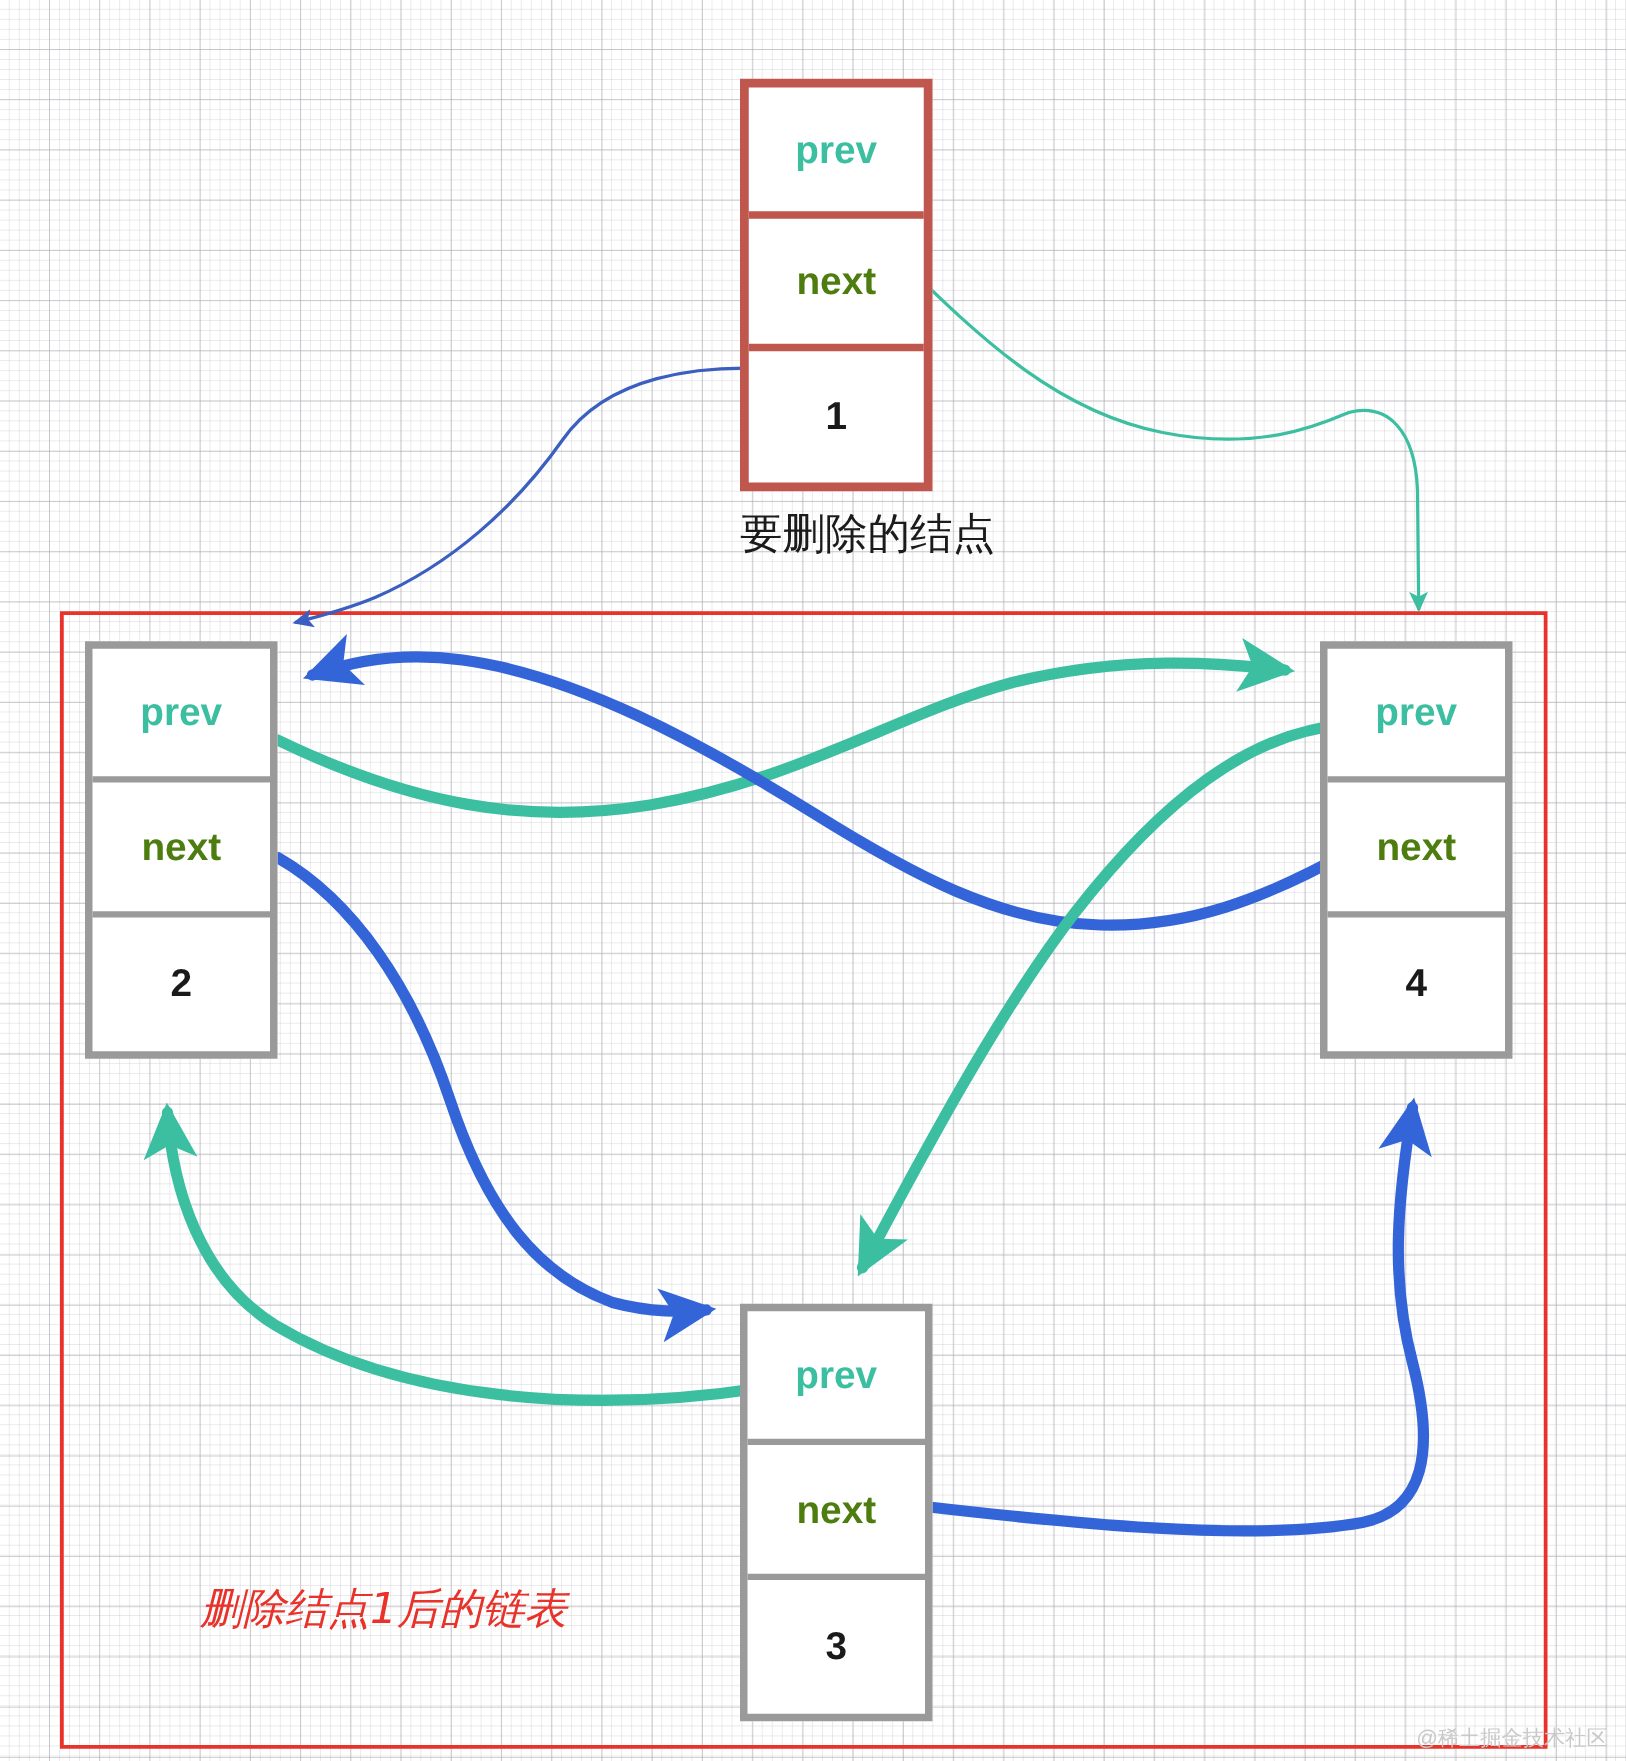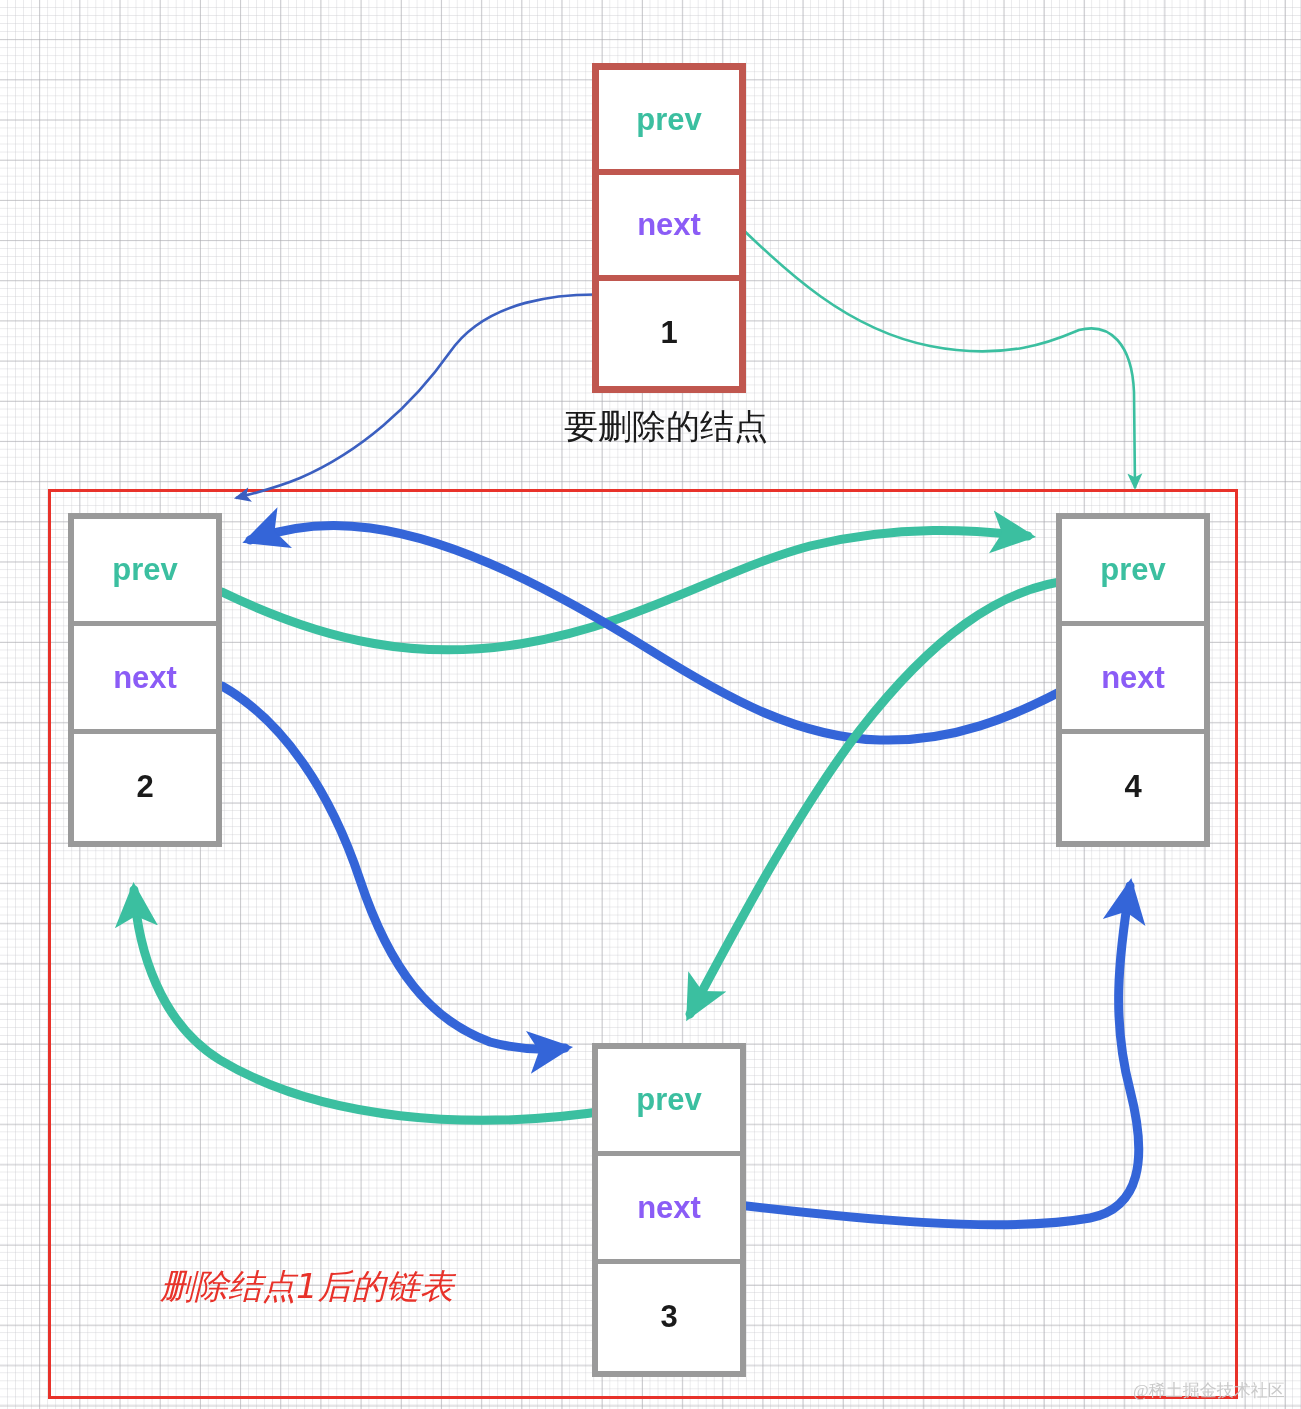--- a/index.html
+++ b/index.html
@@ -25,40 +25,40 @@
   
   .node.grey{border:6px solid #9a9a9a;width:154px;height:334px;}
   .node.grey .cell{height:111.3px;border-bottom:5px solid #9a9a9a;}
   .node.grey .cell:last-child{border-bottom:none;}
   
   .node.red{border:7px solid #c0574f;width:154px;height:330px;}
   .node.red .cell{height:105.3px;border-bottom:6px solid #c0574f;}
   .node.red .cell:last-child{border-bottom:none;}
 
   .c-prev{color:#3bbfa0;}
-  .c-next{color:#8b5cf6;}
+  .c-next{color:#4d7c0f;}
   .c-val{color:#1a1a1a;font-weight:normal;font-size:34px;}
 
   #container-box{
     position:absolute;left:48px;top:489px;width:1190px;height:910px;
     border:3px solid #e8322a;box-sizing:border-box;background:transparent;
   }
   .caption{position:absolute;white-space:nowrap;}
   #caption-delete{
-    left:564px;top:404px;font-size:34px;color:#1b1b1b;
+    left:592px;top:404px;font-size:34px;color:#1b1b1b;
     font-family:"DejaVu Sans","Liberation Sans",sans-serif;
   }
   #caption-list{
     left:160px;top:1264px;font-size:34px;color:#e8322a;
     font-family:"DejaVu Sans","Liberation Sans",sans-serif;
     font-style:italic;
   }
   #watermark{
     position:absolute;left:1133px;top:1379px;font-size:17px;color:#c9c9c9;
-    white-space:nowrap;font-family:Liberation Serif, serif;
+    white-space:nowrap;font-family:Liberation Sans, sans-serif;
   }
   svg#arrows{position:absolute;left:0;top:0;width:1301px;height:1409px;pointer-events:none;}
 </style>
 </head>
 <body>
 
 <div id="stage">
 
   <div id="container-box"></div>
 

